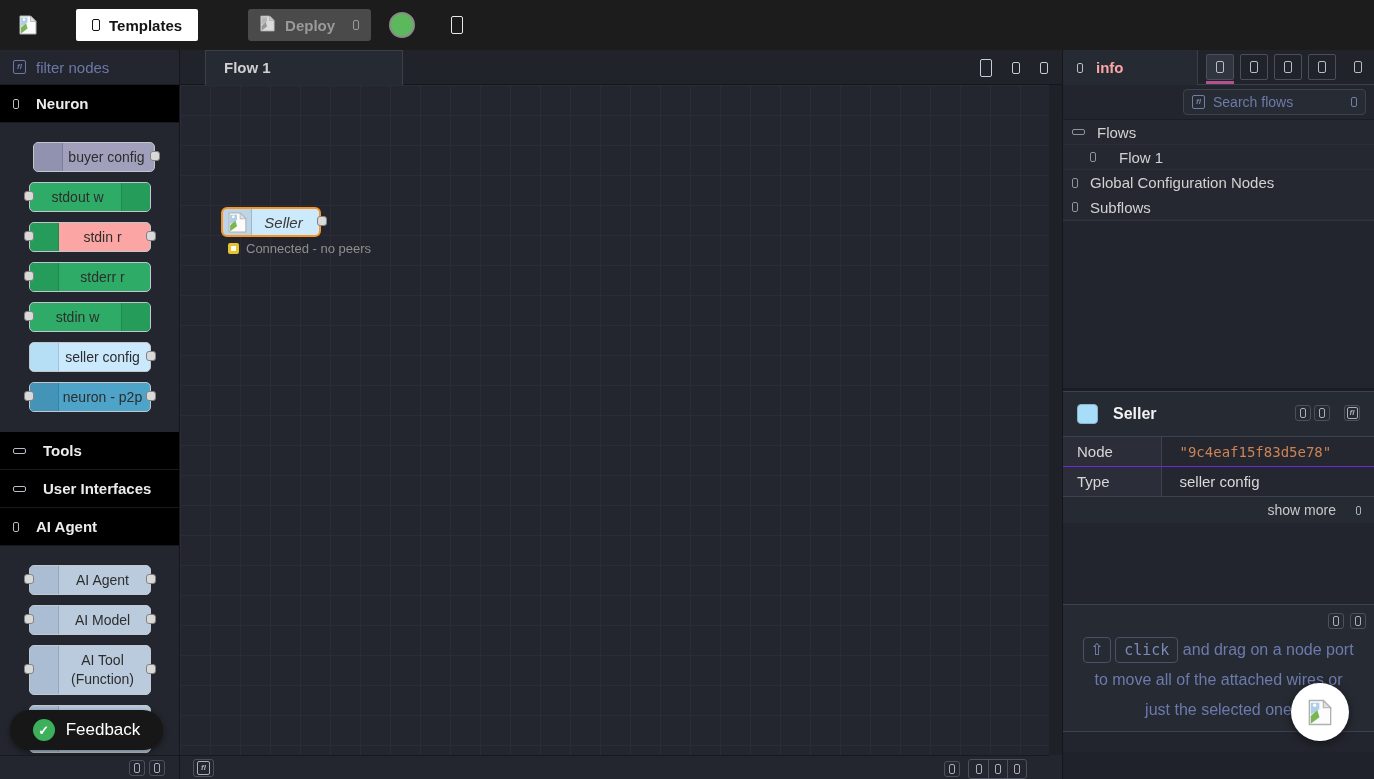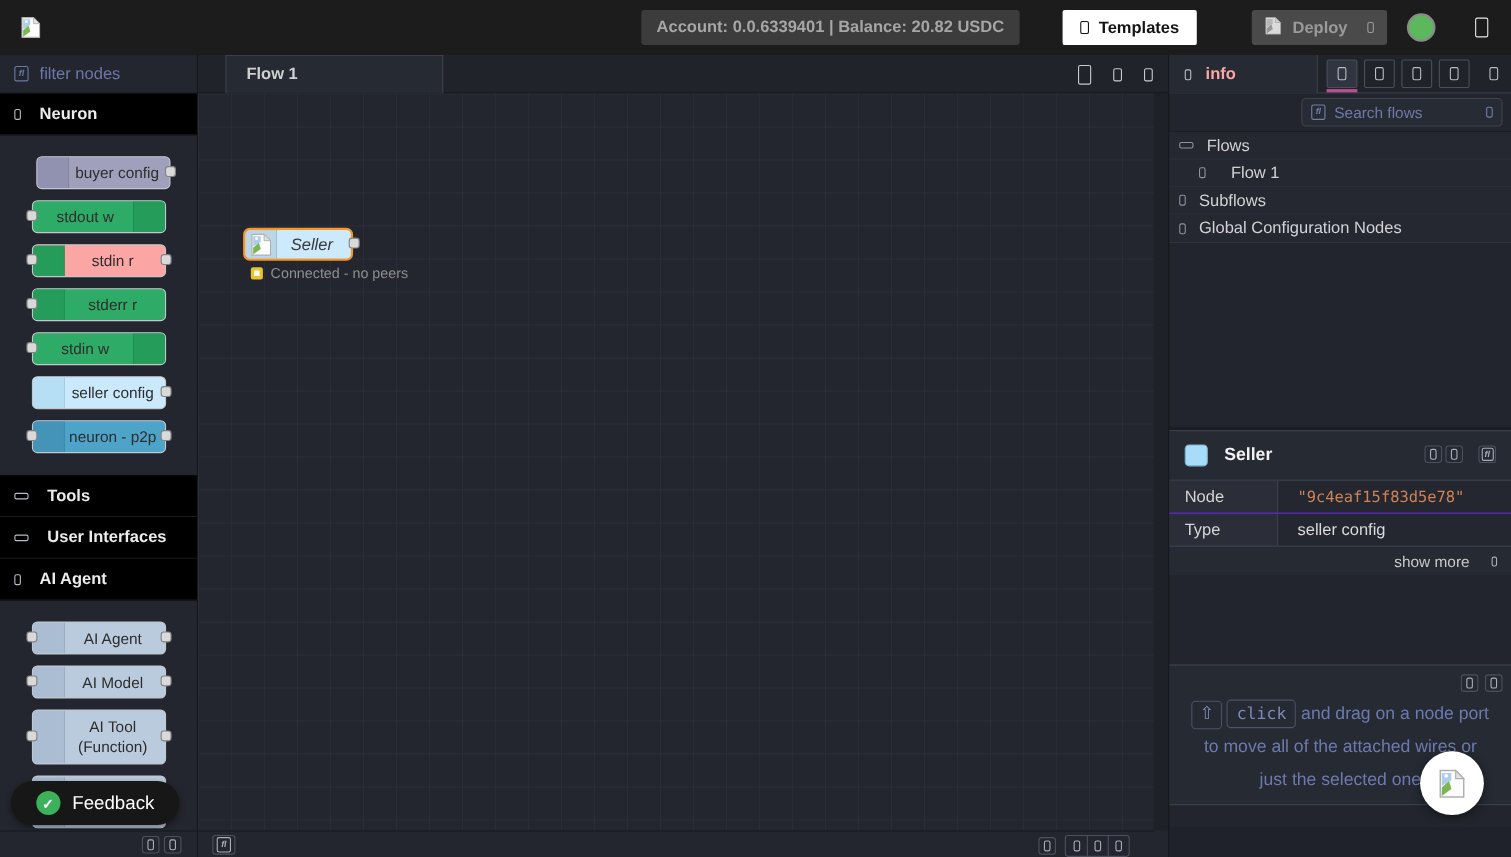--- a/index.html
+++ b/index.html
@@ -163,21 +163,20 @@
 <header class="topbar">
   <div class="logo">
     <svg width="18" height="20" viewBox="0 0 18 20">
         <path d="M1 1 h10.5 L17 6.5 V19 H1 Z" fill="#fcfcfc" stroke="#b0b0b0"></path>
         <path d="M11.5 1 V6.5 H17 Z" fill="#e2e2e2" stroke="#b0b0b0" stroke-width="0.8"></path>
         <path d="M2 2.6 h6.5 v5 L2 11.6 Z" fill="#aecde8"></path>
         <circle cx="5" cy="4.6" r="1.3" fill="#ffffff"></circle>
         <path d="M2 12.6 L7 8.2 L8.6 13.6 L2 18.4 Z" fill="#7cb654"></path>
       </svg>
   </div>
-  <div class="account-pill">Account: 0.0.6339401 | Balance: 20.82 USDC</div>
   <button class="btn-templates">
     <span class="tofu t-sm"></span>
     <span>Templates</span>
   </button>
   <div class="btn-deploy">
     <span class="gray-img">
       <svg width="15" height="17" viewBox="0 0 18 20">
           <path d="M1 1 h10.5 L17 6.5 V19 H1 Z" fill="#fcfcfc" stroke="#b0b0b0"></path>
           <path d="M11.5 1 V6.5 H17 Z" fill="#e2e2e2" stroke="#b0b0b0" stroke-width="0.8"></path>
           <path d="M2 2.6 h6.5 v5 L2 11.6 Z" fill="#aecde8"></path>
@@ -380,27 +379,27 @@
 
   <div class="tree">
     <div class="tree-row">
       <span class="t-bar tofu"></span>
       <span>Flows</span>
     </div>
     <div class="tree-row child">
       <span class="tofu t-xs"></span>
       <span>Flow 1</span>
     </div>
+    <div class="tree-row" style="border-bottom:none;">
+      <span class="tofu t-xs"></span>
+      <span>Global Configuration Nodes</span>
+    </div>
     <div class="tree-row">
       <span class="tofu t-xs"></span>
       <span>Subflows</span>
-    </div>
-    <div class="tree-row" style="border-bottom:none;">
-      <span class="tofu t-xs"></span>
-      <span>Global Configuration Nodes</span>
     </div>
   </div>
 
   <div class="detail-section">
     <div class="detail-head">
       <span class="swatch" style="background: rgb(168, 221, 249);"></span>
       <span class="detail-title">Seller</span>
       <span class="detail-btns">
         <span class="ibtn">
             <span class="tofu t-xs"></span>

